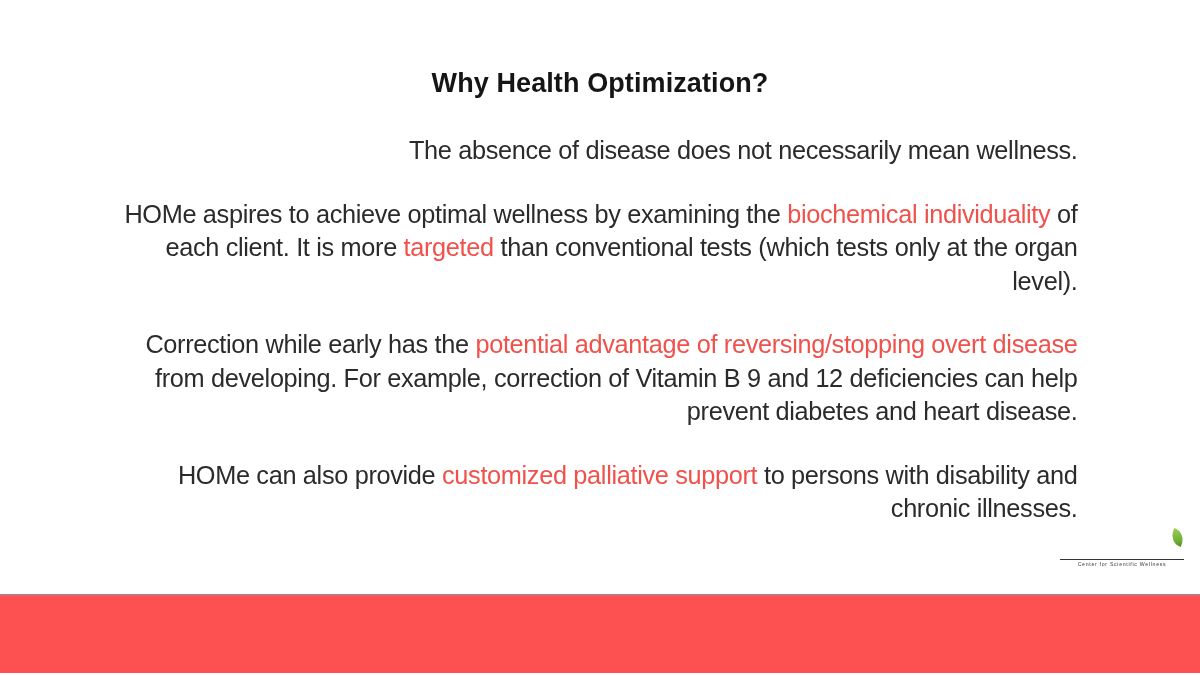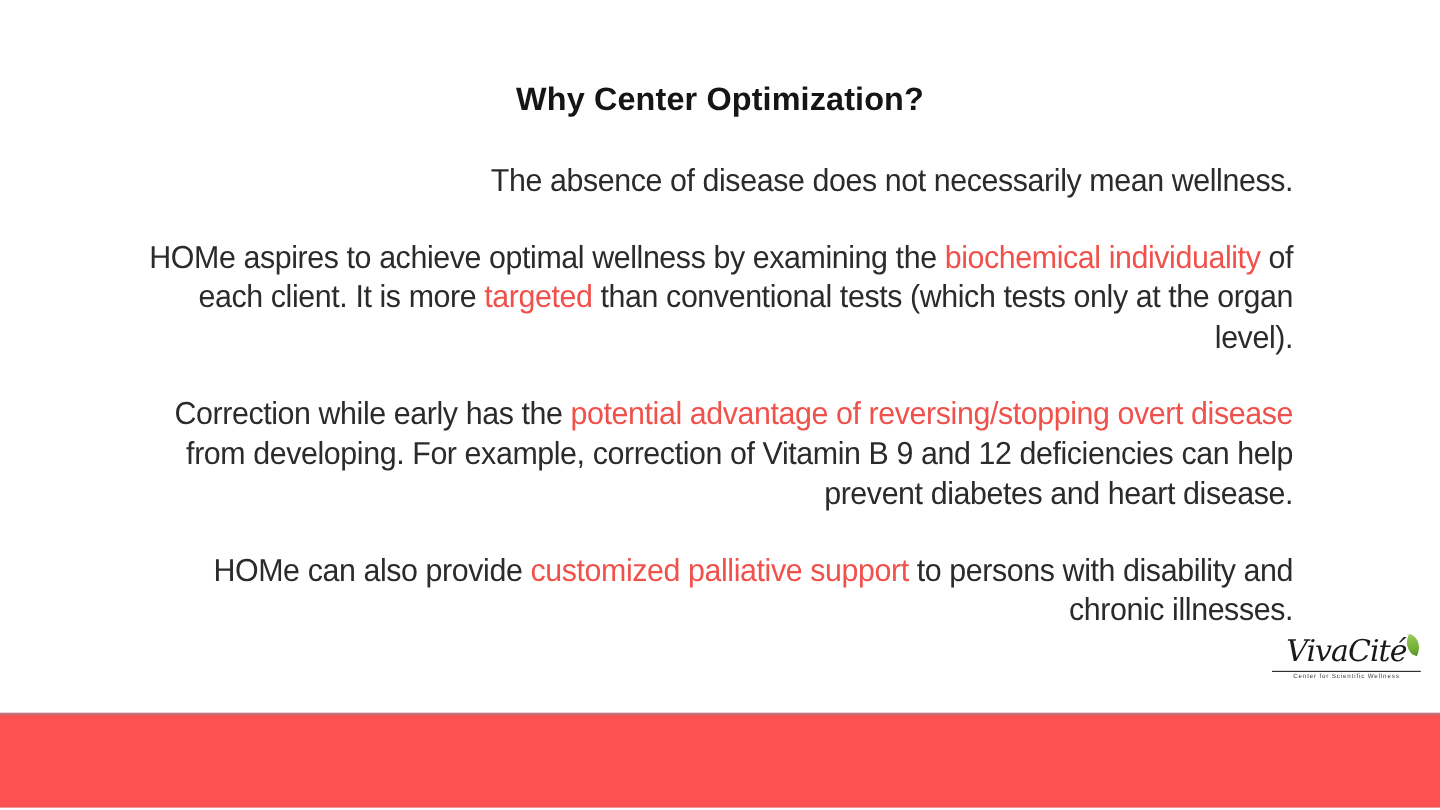--- a/index.html
+++ b/index.html
@@ -129,31 +129,30 @@
     height: 2px;
     background: #8f8fa8;
     opacity: 0.55;
   }
 </style>
 </head>
 <body>
 
 <div id="slide">
 
-  <div class="slide-title">Why Center Optimization?</div>
+  <div class="slide-title">Why Health Optimization?</div>
 
   <div class="body-block">
     <p class="para p-first"><span>The absence of disease does not necessarily mean wellness.</span></p>
     <p class="para"><span>HOMe aspires to achieve optimal wellness by examining the </span><span class="accent">biochemical individuality</span><span> of each client.  It is more </span><span class="accent">targeted</span><span> than conventional tests (which tests only at the organ level).</span></p>
     <p class="para"><span>Correction while early has the </span><span class="accent">potential advantage of reversing/stopping overt disease</span><span> from developing. For example, correction of Vitamin B 9 and 12 deficiencies can help prevent diabetes and heart disease.</span></p>
     <p class="para"><span>HOMe can also provide </span><span class="accent">customized palliative support</span><span> to persons with disability and chronic illnesses.</span></p>
   </div>
 
   <div class="logo">
-    <div class="logo-wordmark">VivaCité</div>
     <div class="logo-leaf"></div>
     <div class="logo-rule"></div>
     <div class="logo-tagline">Center for Scientific Wellness</div>
   </div>
 
   <div class="bottom-bar">
     <div class="bottom-bar-hairline"></div>
   </div>
 
 </div>

